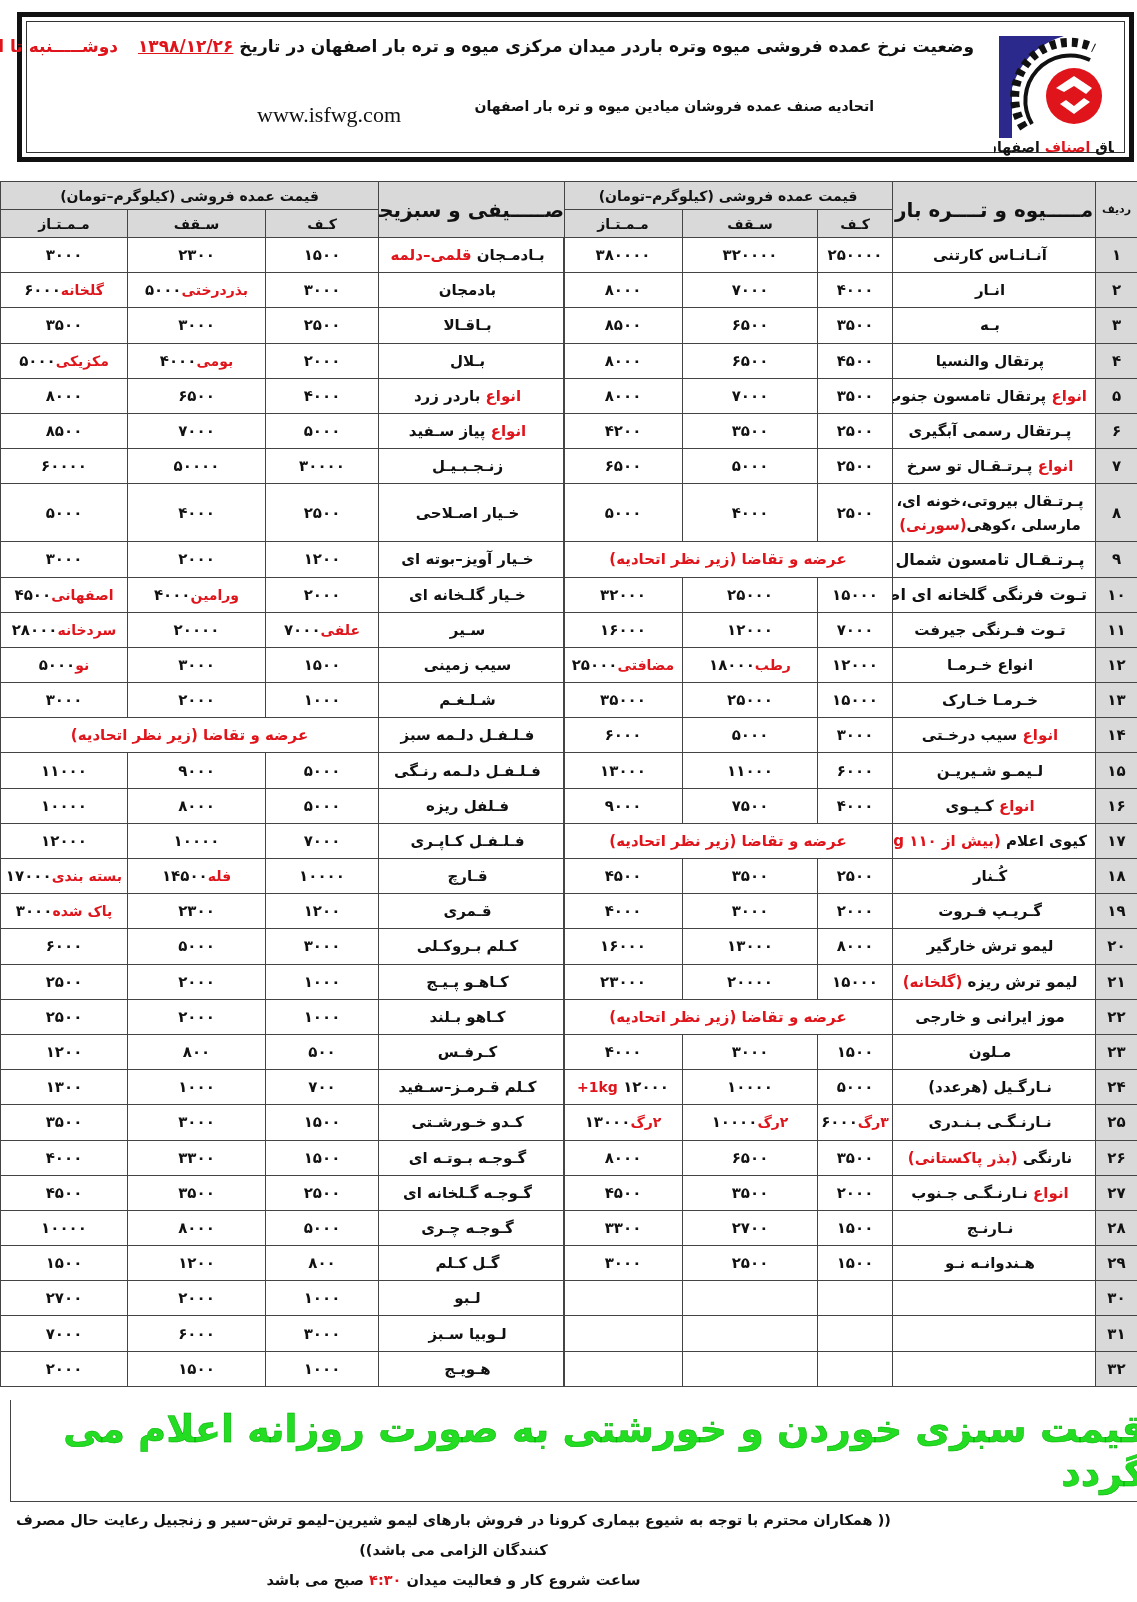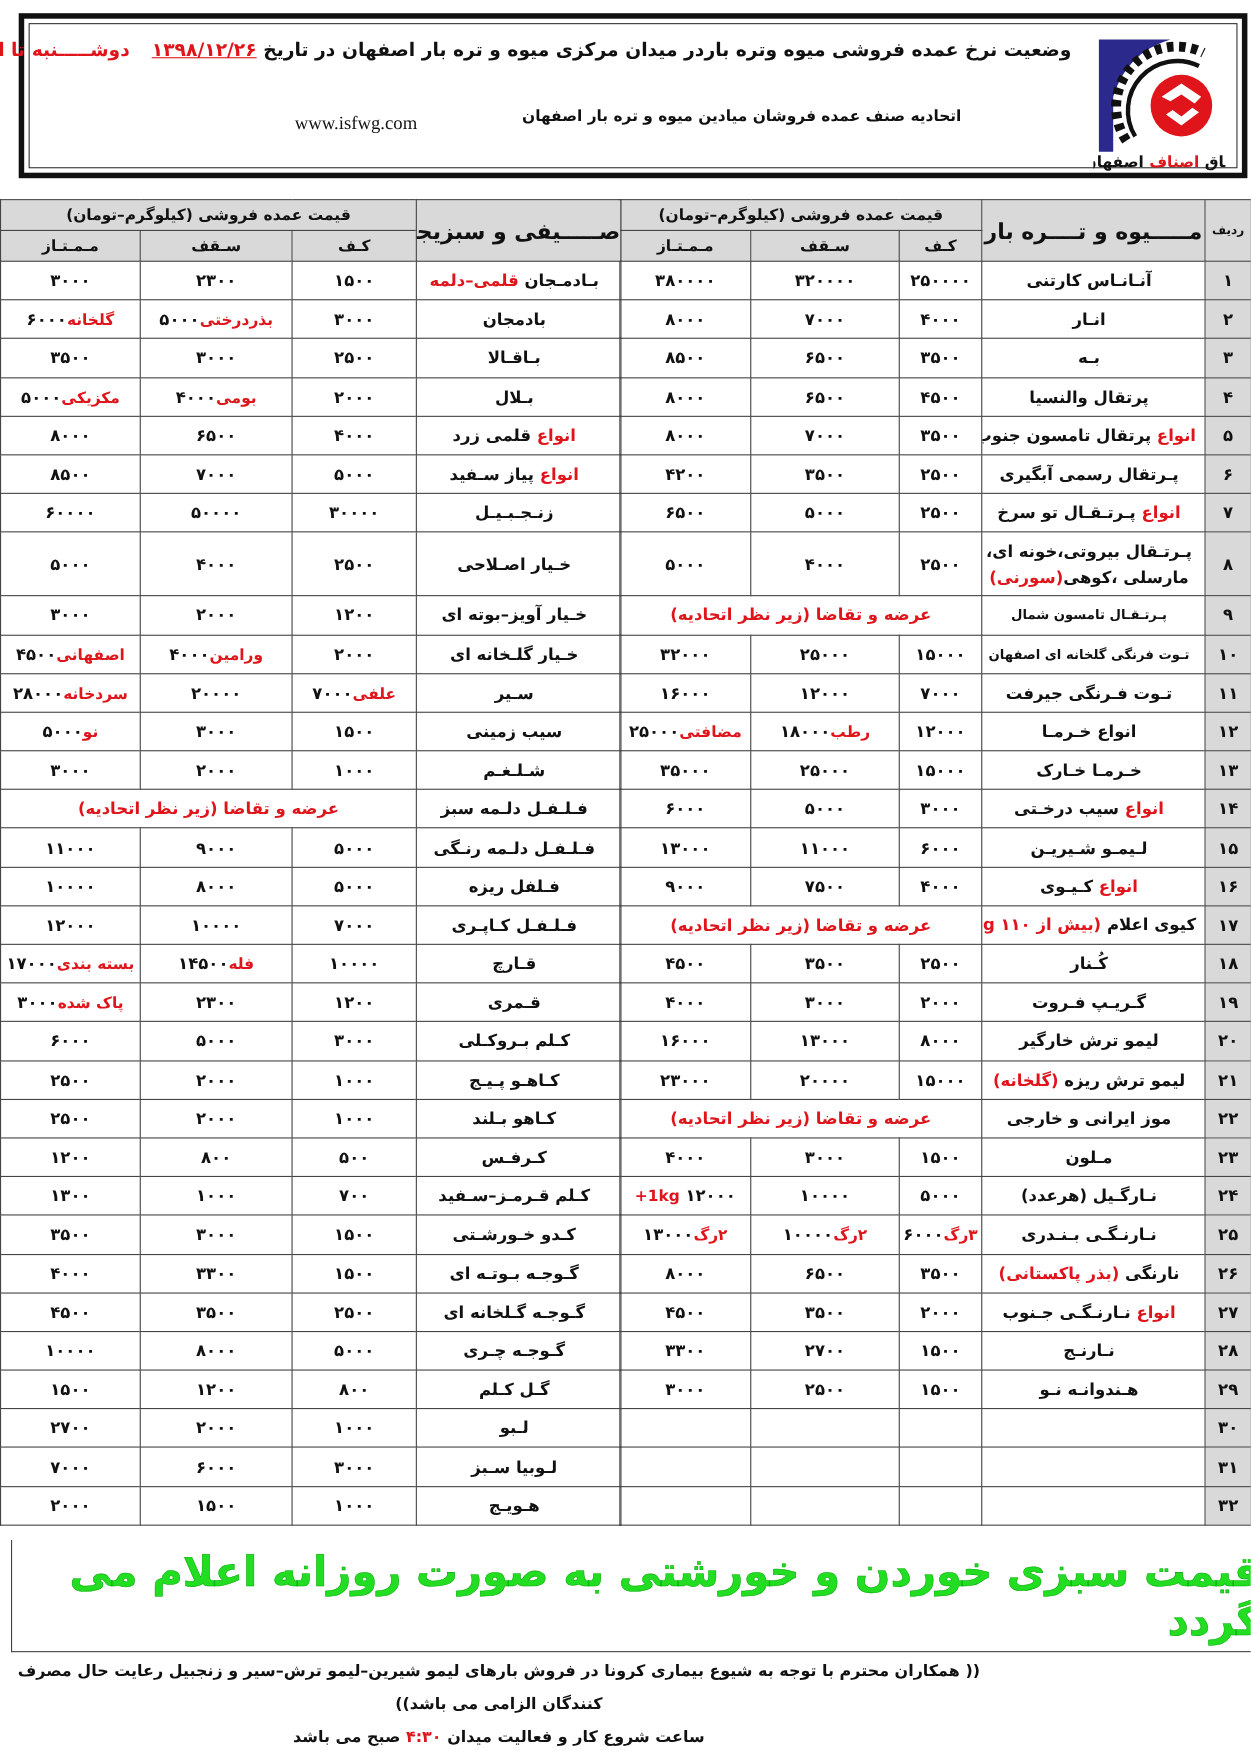--- a/index.html
+++ b/index.html
@@ -4,31 +4,31 @@
 <style>
   * { box-sizing: border-box; margin: 0; padding: 0; }
   body { width: 1137px; height: 1602px; background: #fff; font-family: "DejaVu Sans", sans-serif; color: #111; position: relative; overflow: hidden; }
   .header-box { position: absolute; left: 17px; top: 12px; width: 1117px; height: 150px; border: 5px solid #111; background: #fff; }
   .header-inner { position: absolute; left: 4px; top: 4px; right: 4px; bottom: 4px; border: 1.5px solid #333; }
   .logo { position: absolute; right: 10px; top: 6px; width: 120px; height: 130px; }
   .title-line { position: absolute; right: 150px; top: 14px; font-weight: bold; font-size: 17px; direction: rtl; white-space: nowrap; }
   .title-line .red { color: #e0141b; }
   .title-line .date { color: #e0141b; text-decoration: underline; margin-left: 14px; }
   .sub-line { position: absolute; right: 250px; top: 76px; font-weight: bold; font-size: 14px; direction: rtl; white-space: nowrap; }
-  .site { position: absolute; left: 241px; top: 80px; font-family: "Liberation Serif", serif; font-size: 17px; text-align: right; }
+  .site { position: absolute; left: 230px; top: 80px; font-family: "Liberation Serif", serif; font-size: 22px; text-align: right; }
 
   table.grid { position: absolute; border-collapse: collapse; top: 181px; table-layout: fixed; }
   table.grid td, table.grid th { border: 1.5px solid #444; font-weight: bold; text-align: center; height: 35.2px; font-size: 15px; white-space: nowrap; overflow: hidden; }
   table.grid th { background: #d9d9d9; font-size: 14px; height: 28px; }
   table.grid th.big { font-size: 20px; }
   .rtbl { left: 563px; width: 574px; direction: rtl; }
   .ltbl { left: 0; width: 564px; direction: rtl; }
   td.num { background: #d9d9d9; font-size: 15px; }
   td.name { text-align: right; padding-right: 8px; font-size: 15px; }
-  td.name.small { font-size: 12px; }
+  td.name.small { font-size: 16px; }
   td.tall { height: 58px !important; }
   .red { color: #e0141b; }
   td.span-red { color: #e0141b; font-size: 15px; }
   td.price .red { font-size: 14px; margin-top: 44px; }
 
   .green-box { position: absolute; left: 0; top: 1400px; width: 1137px; height: 102px; border: 1.5px solid #444; border-top: none; display: flex; align-items: center; justify-content: center; margin-left: 10px; }
   .green-text { color: #22dd22; font-size: 38px; font-weight: bold; direction: rtl; -webkit-text-stroke: 0.5px #0a0; }
   .notes { position: absolute; left: 0; top: 1505px; width: 907px; direction: rtl; text-align: center; font-weight: bold; font-size: 14.5px; line-height: 30px; }
   .notes .red { color: #e0141b; }
 </style>
@@ -339,21 +339,21 @@
         <td class="price"><span>۳۰۰۰</span></td>
         <td class="price"><span>۳۵۰۰</span></td>
       </tr>
       <tr>
         <td class="name"><span>بـلال</span></td>
         <td class="price"><span>۲۰۰۰</span></td>
         <td class="price"><span class="red">بومی</span><span>۴۰۰۰</span></td>
         <td class="price"><span class="red">مکزیکی</span><span>۵۰۰۰</span></td>
       </tr>
       <tr>
-        <td class="name"><span class="red">انواع</span><span> قلمی زرد</span></td>
+        <td class="name"><span class="red">انواع</span><span> باردر زرد</span></td>
         <td class="price"><span>۴۰۰۰</span></td>
         <td class="price"><span>۶۵۰۰</span></td>
         <td class="price"><span>۸۰۰۰</span></td>
       </tr>
       <tr>
         <td class="name"><span class="red">انواع</span><span> پیاز سـفید</span></td>
         <td class="price"><span>۵۰۰۰</span></td>
         <td class="price"><span>۷۰۰۰</span></td>
         <td class="price"><span>۸۵۰۰</span></td>
       </tr>

